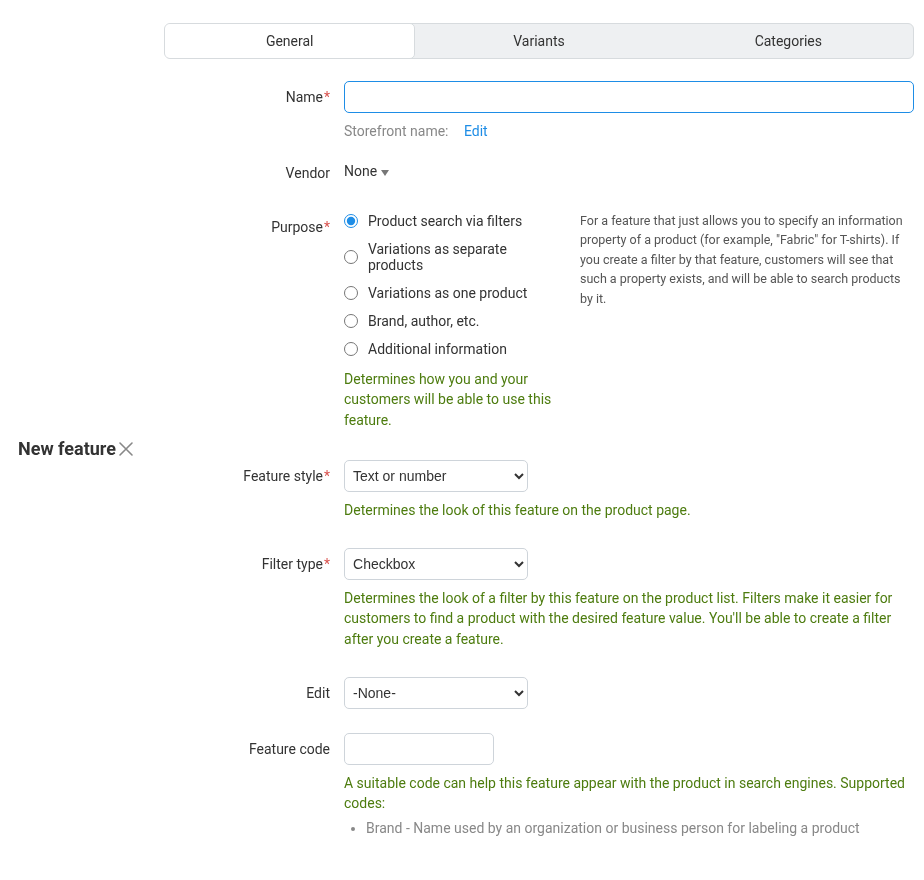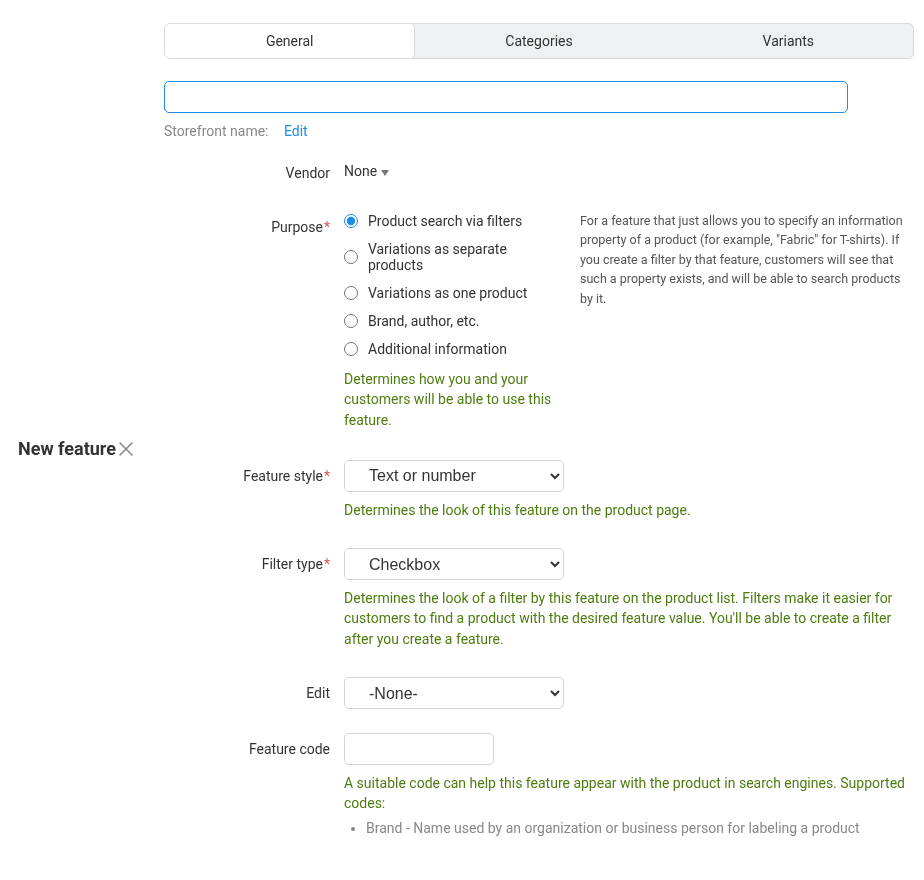--- a/index.html
+++ b/index.html
@@ -148,26 +148,26 @@
     }
     .radio-item label { cursor: pointer; color: #333; }
     .help-text {
       color: #4d7c0f;
       font-size: 14px;
       line-height: 1.45;
       margin-top: 8px;
       max-width: 670px;
     }
     .select {
-      width: 220px;
+      width: 184px;
       height: 32px;
       border: 1px solid #ced4da;
       border-radius: 5px;
-      padding: 4px 20px;
-      font-size: 16px;
+      padding: 4px 4px;
+      font-size: 14px;
       color: #333;
       background: #fff;
       cursor: pointer;
     }
     .code-list {
       margin: 6px 0 0 22px;
       color: #888;
       font-size: 14px;
     }
     .code-list li { margin-bottom: 2px; }
@@ -213,25 +213,28 @@
       <svg viewBox="0 0 16 16">
           <path d="M2 2 L14 14 M14 2 L2 14" stroke="currentColor" stroke-width="1.6" fill="none" stroke-linecap="round"></path>
         </svg>
     </div>
   </div>
 
   <div class="dialog-body">
 
     <div class="tabs">
       <div class="tab active">General</div>
+      <div class="tab">Variants</div>
       <div class="tab">Categories</div>
-      <div class="tab">Variants</div>
-    </div>
-
-    <div class="form-row">
+    </div>
+
+    <div class="form-row">
+      <div class="form-label">
+        <span>Name</span><span class="required">*</span>
+      </div>
       <div class="form-field">
         <input type="text" class="text-input" value="" style="">
         <div class="sub-line">
           <span>Storefront name:</span>
           <span class="link">Edit</span>
         </div>
       </div>
     </div>
 
     <div class="form-row">

